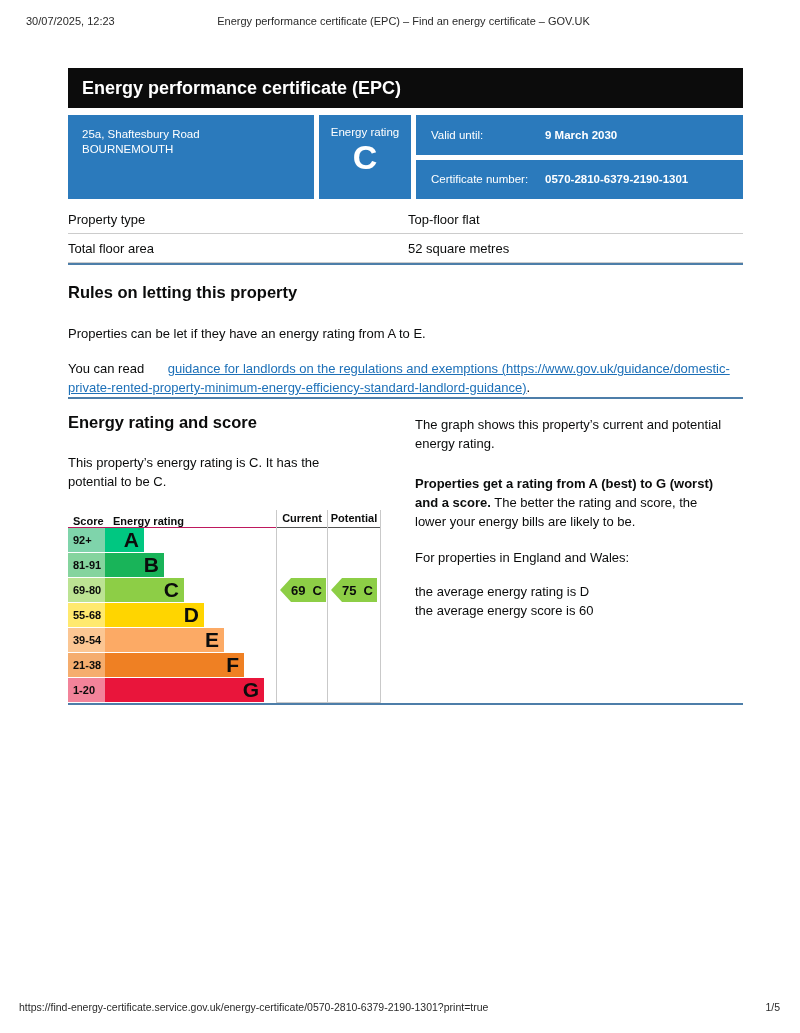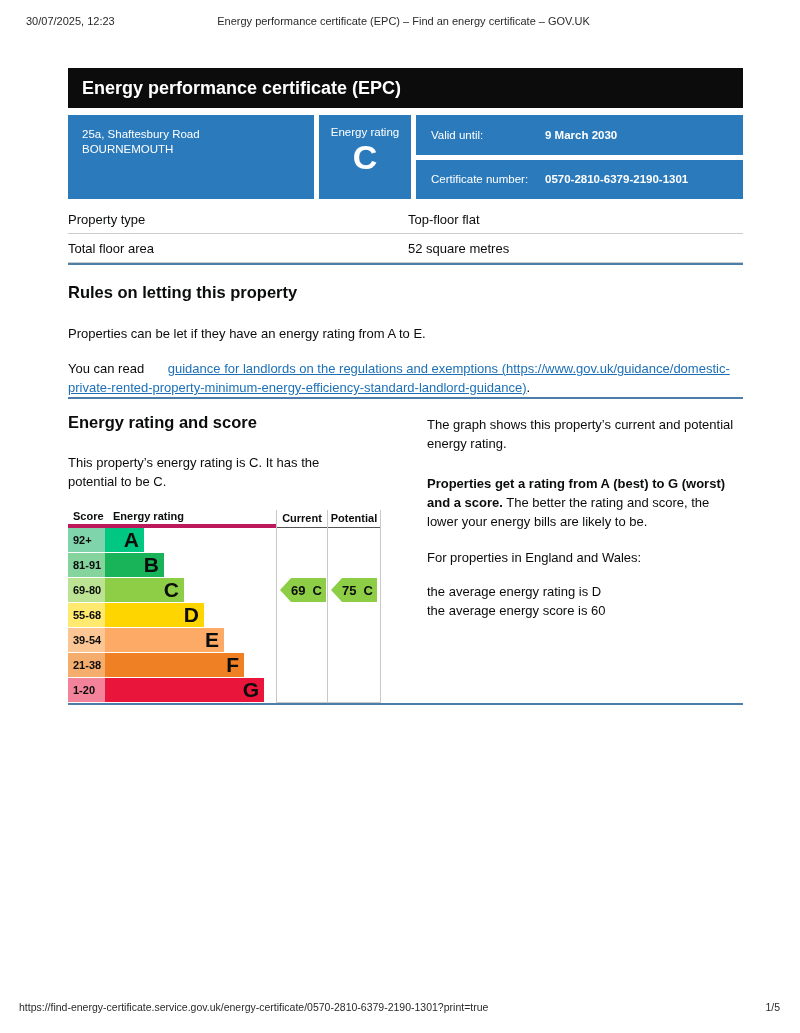--- a/index.html
+++ b/index.html
@@ -43,32 +43,32 @@
   p { font-size:13px; line-height:19px; margin:0; }
   a { color:#1d70b8;margin-left:20px; }
   .bold { font-weight:bold; }
 
   .rules-heading { margin-top:18px; }
   .rules-p1 { margin-top:22px; }
   .rules-p2 { margin-top:16px; }
 
   .two-col { display:flex; margin-top:14px; }
   .col-left { width:330px; }
-  .col-right { width:316px; margin-left:29px; }
+  .col-right { width:316px; margin-left:17px; }
   .col-left .p1 { margin-top:21px; max-width:300px; }
   .col-left .link-p { margin-top:22px; max-width:285px; }
   .col-right .p1 { margin-top:2px; }
   .col-right .p2 { margin-top:21px; }
   .col-right .p3 { margin-top:17px; }
   .col-right .p4 { margin-top:15px; }
 
   
   .chart { position:relative; width:313px; height:193px; margin-top:19px; font-size:11px; }
-  .chart-header { display:flex; height:18px; width:208px; border-bottom:4px solid #be185d;
-    font-weight:bold; align-items:flex-start; }
+  .chart-header { display:flex; height:18px; width:208px; border-bottom:1px solid #be185d;
+    font-weight:bold; align-items:flex-end; }
   .ch-score { width:37px; padding-left:5px; }
   .ch-rating { padding-left:8px; }
   .chart-row { display:flex; height:25px; }
   .score-cell { width:37px; height:24px; font-weight:bold; padding-left:5px; line-height:24px; }
   .band-bar { height:24px; display:flex; align-items:center; justify-content:flex-end; padding-right:5px; }
   .band-letter { font-size:21px; font-weight:bold; line-height:24px; }
   .col-overlay { position:absolute; top:0; height:193px; border-bottom:1px solid #c9c9c9; }
   .col-overlay.current { left:208px; width:52px; border-left:1px solid #c9c9c9; border-right:1px solid #c9c9c9; }
   .col-overlay.potential { left:260px; width:53px; border-right:1px solid #c9c9c9; }
   .col-header { height:18px; border-bottom:1px solid #555; font-weight:bold;

